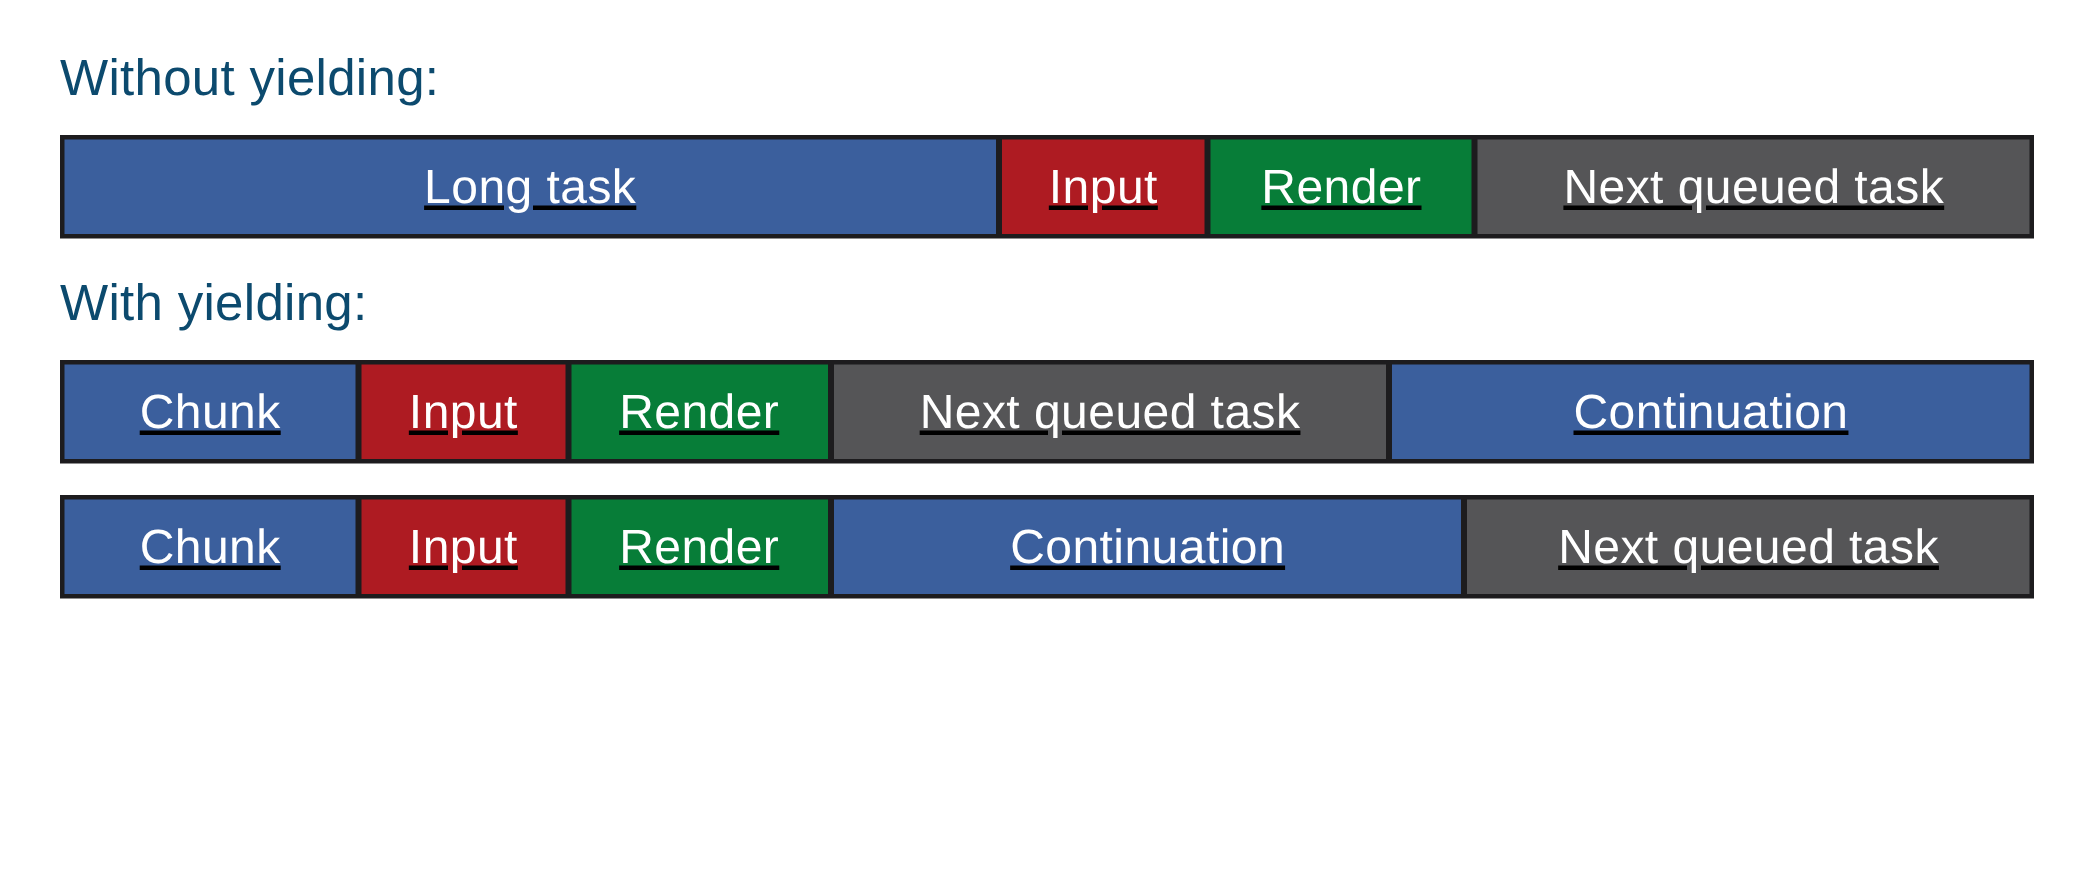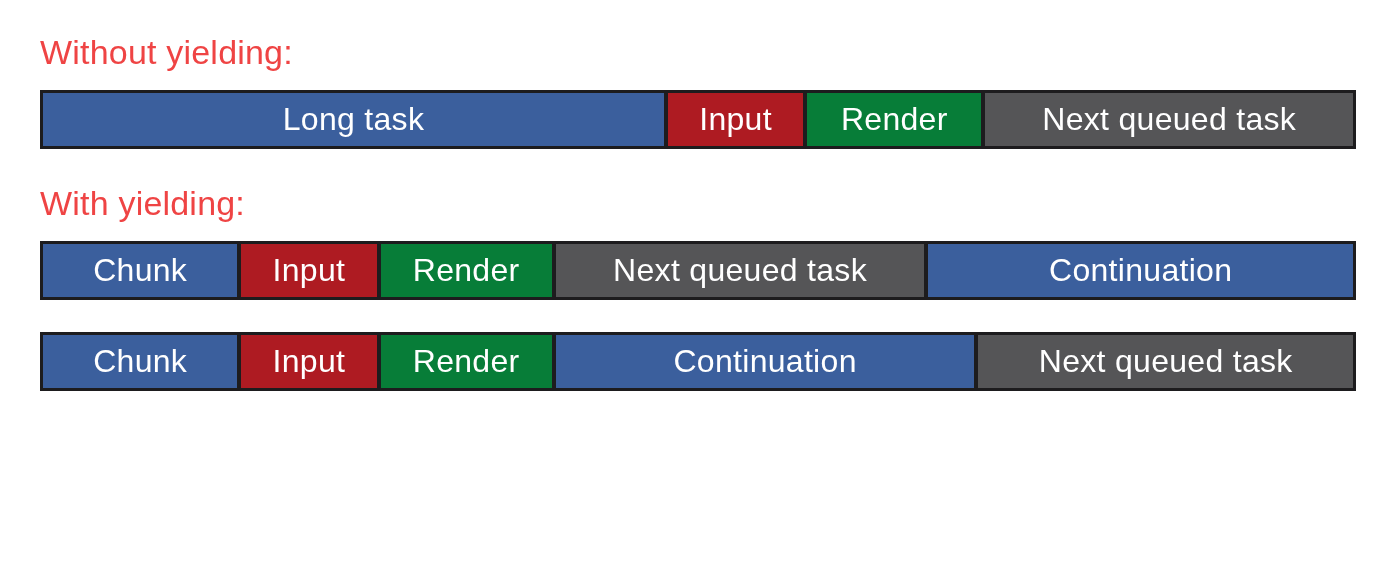--- a/index.html
+++ b/index.html
@@ -13,37 +13,38 @@
     overflow: hidden;
     font-family: "Liberation Sans", "DejaVu Sans", sans-serif;
   }
   .canvas {
     box-sizing: border-box;
     width: 1396px;
     height: 588px;
     padding: 30px 40px 0 40px;
   }
   .section { margin: 0; }
-  .section + .section { margin-top: 32px; }
+  .section + .section { margin-top: 21px; }
   .heading {
     font-size: 34px;
     line-height: 44px;
     letter-spacing: 0.2px;
-    color: #ef4444;
+    color: #0c4a6e;
     margin: 0 0 16px 0;
     font-weight: 400;
   }
   .bar {
     box-sizing: border-box;
     display: flex;
     width: 100%;
-    height: 59px;
+    height: 69px;
     background: #1d1c1e;
     padding: 3px;
     gap: 4px;
+    text-decoration: underline;
   }
   .seg {
     display: flex;
     align-items: center;
     justify-content: center;
     flex-basis: 0;
     min-width: 0;
     color: #ffffff;
     font-size: 32px;
     letter-spacing: 0.3px;

